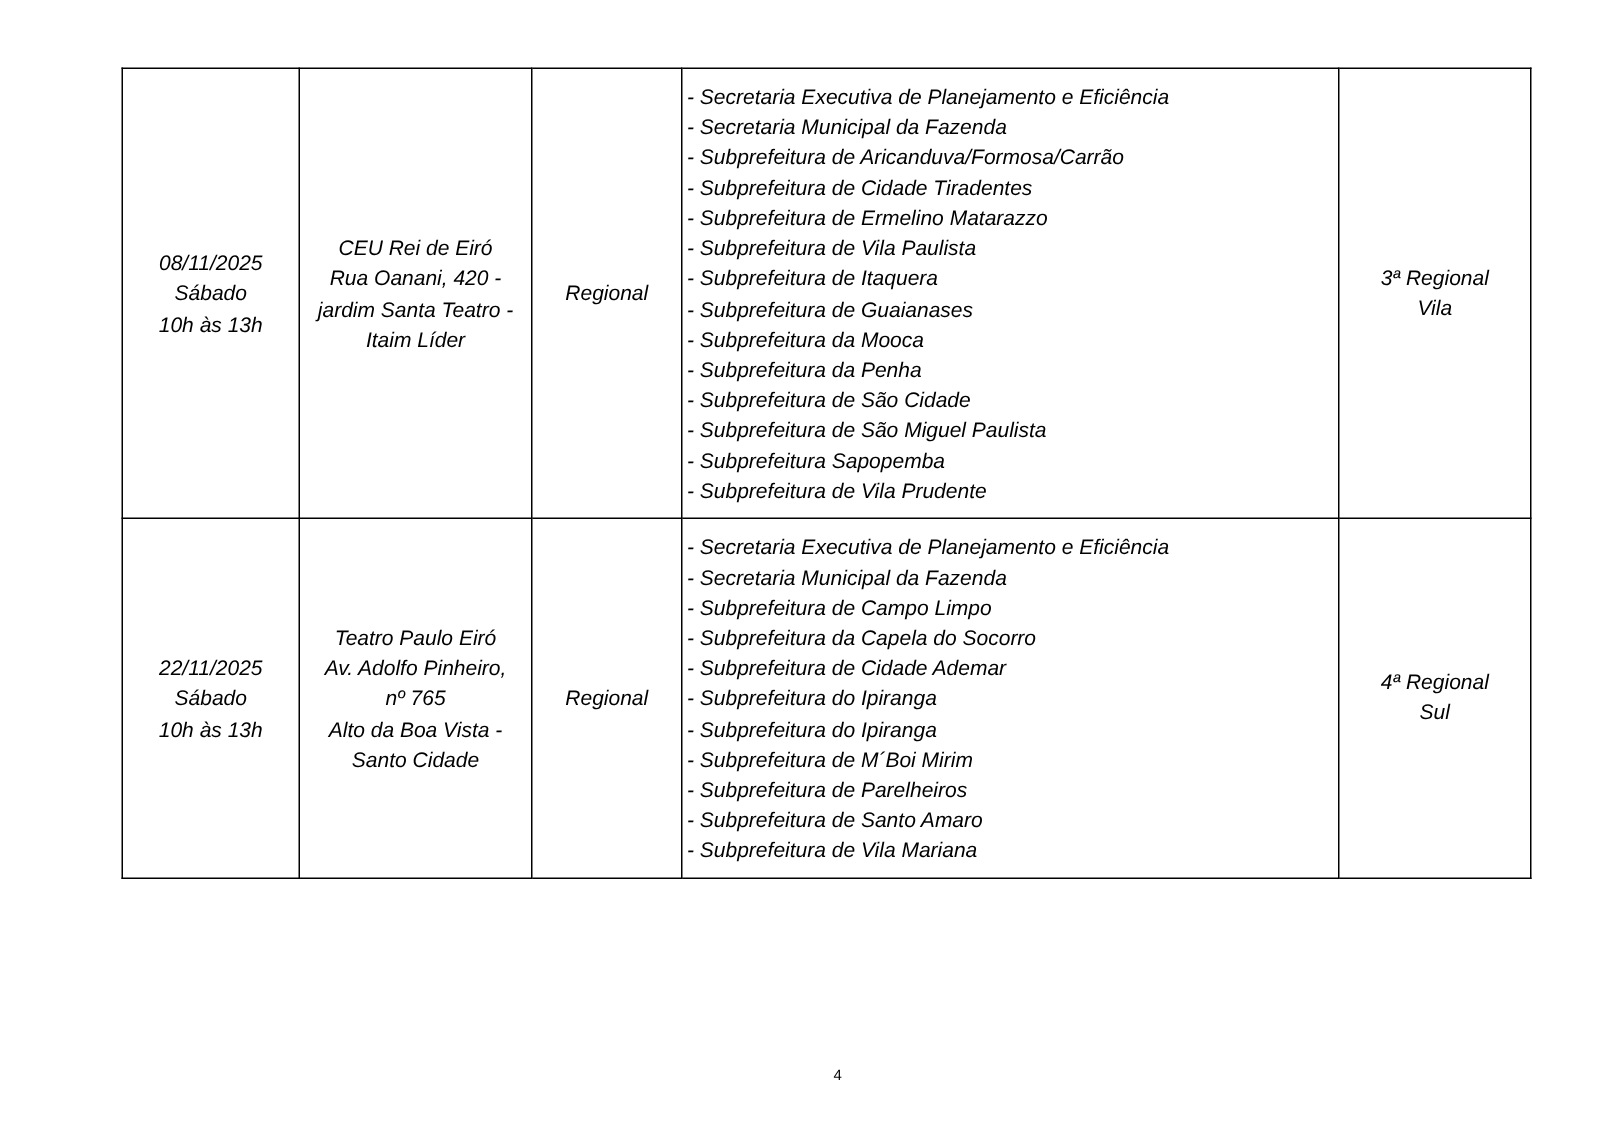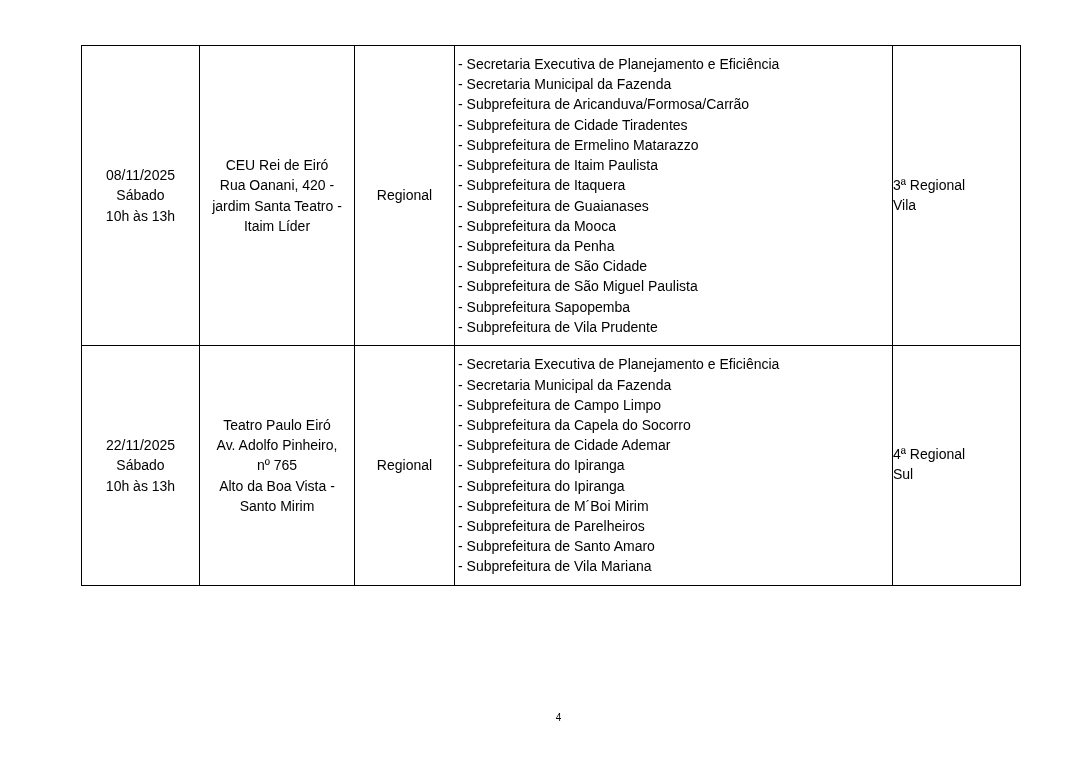--- a/index.html
+++ b/index.html
@@ -29,20 +29,21 @@
     width: 939px;
     border-collapse: collapse;
     table-layout: fixed;
     font-size: 14px;
   }
   table.schedule td {
     border: 1.5px solid #000000;
     padding: 0;
     vertical-align: middle;
     line-height: 20.2px;
+    font-style: italic;
   }
   col.c-date { width: 118px; }
   col.c-place { width: 155px; }
   col.c-type { width: 100px; }
   col.c-orgs { width: 438px; }
   col.c-reg { width: 128px; }
 
   tr.row-1 { height: 300px; }
   tr.row-2 { height: 240px; }
 
@@ -55,25 +56,26 @@
   .orgs-cell {
     text-align: left;
     padding-left: 3px !important;
   }
   .orgs-cell .org-line {
     display: block;
     white-space: nowrap;
   }
   .reg-cell-top {
     vertical-align: top !important;
-    text-align: left;
+    text-align: center;
     padding-top: 129px !important;
   }
   .reg-cell-2 {
     vertical-align: top !important;
+    text-align: center;
     padding-top: 98px !important;
   }
   .page-number {
     position: absolute;
     top: 712px;
     left: 0;
     width: 1117px;
     text-align: center;
     font-size: 10px;
     font-family: "Liberation Sans", sans-serif;
@@ -107,21 +109,21 @@
         </td>
         <td class="center-cell">
           <span class="line">Regional</span>
         </td>
         <td class="orgs-cell">
           <span class="org-line">- Secretaria Executiva de Planejamento e Eficiência</span>
           <span class="org-line">- Secretaria Municipal da Fazenda</span>
           <span class="org-line">- Subprefeitura de Aricanduva/Formosa/Carrão</span>
           <span class="org-line">- Subprefeitura de Cidade Tiradentes</span>
           <span class="org-line">- Subprefeitura de Ermelino Matarazzo</span>
-          <span class="org-line">- Subprefeitura de Itaim Paulista</span>
+          <span class="org-line">- Subprefeitura de Vila Paulista</span>
           <span class="org-line">- Subprefeitura de Itaquera</span>
           <span class="org-line">- Subprefeitura de Guaianases</span>
           <span class="org-line">- Subprefeitura da Mooca</span>
           <span class="org-line">- Subprefeitura da Penha</span>
           <span class="org-line">- Subprefeitura de São Cidade</span>
           <span class="org-line">- Subprefeitura de São Miguel Paulista</span>
           <span class="org-line">- Subprefeitura Sapopemba</span>
           <span class="org-line">- Subprefeitura de Vila Prudente</span>
         </td>
         <td class="reg-cell-top">
@@ -134,21 +136,21 @@
         <td class="center-cell">
           <span class="line">22/11/2025</span>
           <span class="line">Sábado</span>
           <span class="line">10h às 13h</span>
         </td>
         <td class="center-cell">
           <span class="line">Teatro Paulo Eiró</span>
           <span class="line">Av. Adolfo Pinheiro,</span>
           <span class="line">nº 765</span>
           <span class="line">Alto da Boa Vista -</span>
-          <span class="line">Santo Mirim</span>
+          <span class="line">Santo Cidade</span>
         </td>
         <td class="center-cell">
           <span class="line">Regional</span>
         </td>
         <td class="orgs-cell">
           <span class="org-line">- Secretaria Executiva de Planejamento e Eficiência</span>
           <span class="org-line">- Secretaria Municipal da Fazenda</span>
           <span class="org-line">- Subprefeitura de Campo Limpo</span>
           <span class="org-line">- Subprefeitura da Capela do Socorro</span>
           <span class="org-line">- Subprefeitura de Cidade Ademar</span>

